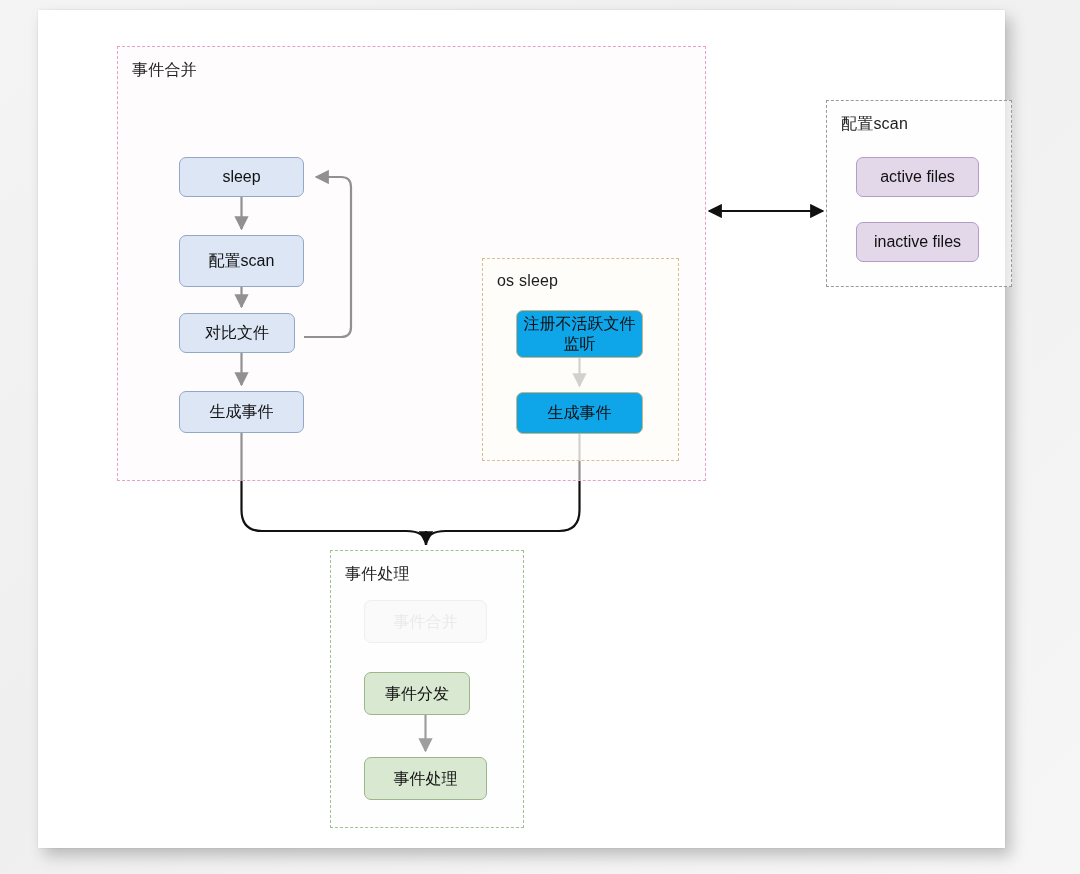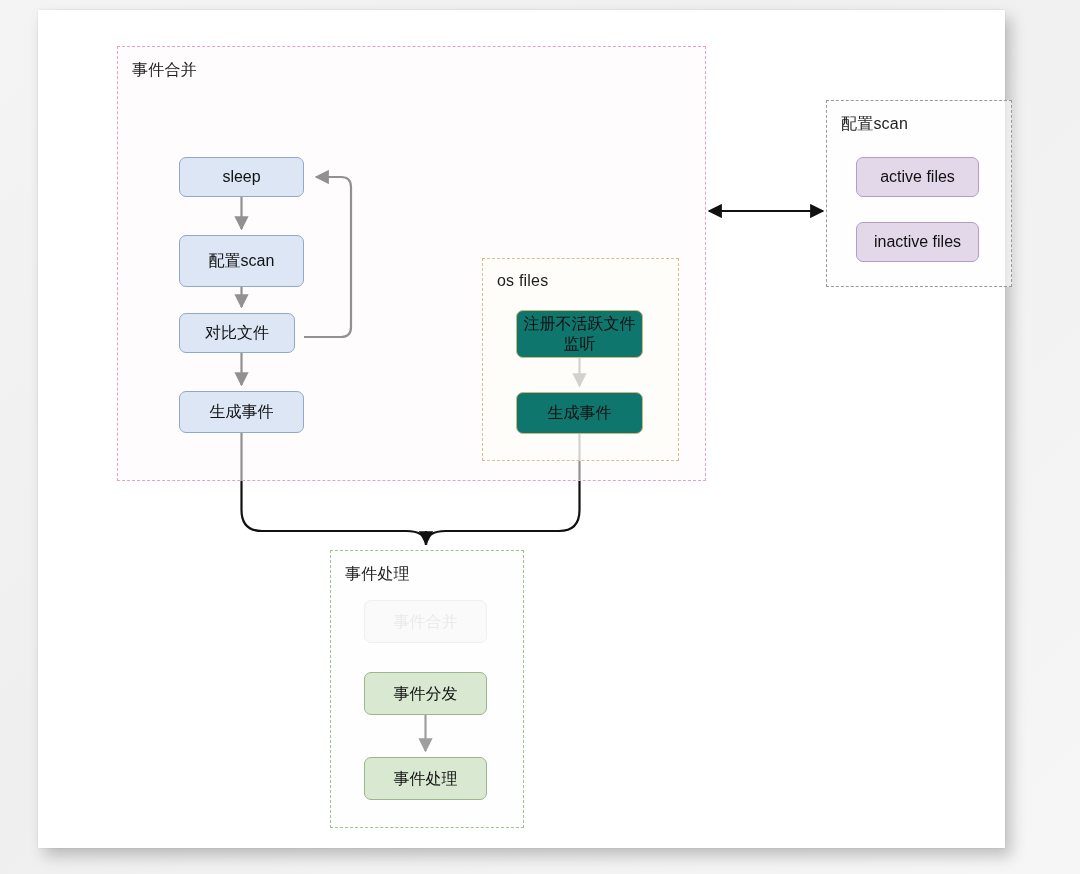--- a/index.html
+++ b/index.html
@@ -80,39 +80,39 @@
     display: flex;
     align-items: center;
     justify-content: center;
     text-align: center;
     font-size: 16px;
     line-height: 1.25;
     color: #111111;
     padding: 8px 4px;
   }
   .n-blue   { background: #dce6f5; border-color: #93a8c8; }
-  .n-yellow { background: #0f766e; border-color: #cfb679; }
+  .n-yellow { background: #0ea5e9; border-color: #cfb679; }
   .n-green  { background: #d9e8d1; border-color: #9bb58c; }
   .n-purple { background: #e3d7ea; border-color: #b49cc4; }
   .n-ghost  { background: #fafafa; border-color: #efefef; color: #eaeaea; }
 
   
   #n-sleep     { left: 141px; top: 147px;  width: 125px; height: 40px; }
   #n-scan      { left: 141px; top: 225px;  width: 125px; height: 52px; }
   #n-compare   { left: 141px; top: 303px;  width: 116px; height: 40px; }
   #n-genevent1 { left: 141px; top: 381px;  width: 125px; height: 42px; }
   
   #n-register  { left: 478px; top: 300px;  width: 127px; height: 48px; }
   #n-genevent2 { left: 478px; top: 382px;  width: 127px; height: 42px; }
   
   #n-active    { left: 818px; top: 147px;  width: 123px; height: 40px; }
   #n-inactive  { left: 818px; top: 212px;  width: 123px; height: 40px; }
   
   #n-merge     { left: 326px; top: 590px;  width: 123px; height: 43px; }
-  #n-dispatch  { left: 326px; top: 662px;  width: 123px; height: 43px; }
+  #n-dispatch  { left: 326px; top: 662px;  width: 106px; height: 43px; }
   #n-handle    { left: 326px; top: 747px;  width: 123px; height: 43px; }
 
   
   #edges {
     position: absolute;
     left: 0; top: 0;
     width: 1080px; height: 874px;
     pointer-events: none;
   }
 </style>
@@ -151,21 +151,21 @@
         <path d="M 671 201 L 785 201" marker-start="url(#ah)" marker-end="url(#ah)"></path>
       </g>
     </svg>
 
     <div class="group" id="grp-fetch">
       <div class="group-title">事件合并</div>
     </div>
 
 
     <div class="group" id="grp-osnotify">
-      <div class="group-title">os files</div>
+      <div class="group-title">os sleep</div>
     </div>
 
     <div class="group" id="grp-cache">
       <div class="group-title">配置scan</div>
     </div>
 
     <div class="group" id="grp-eventproc">
       <div class="group-title">事件处理</div>
     </div>
 

